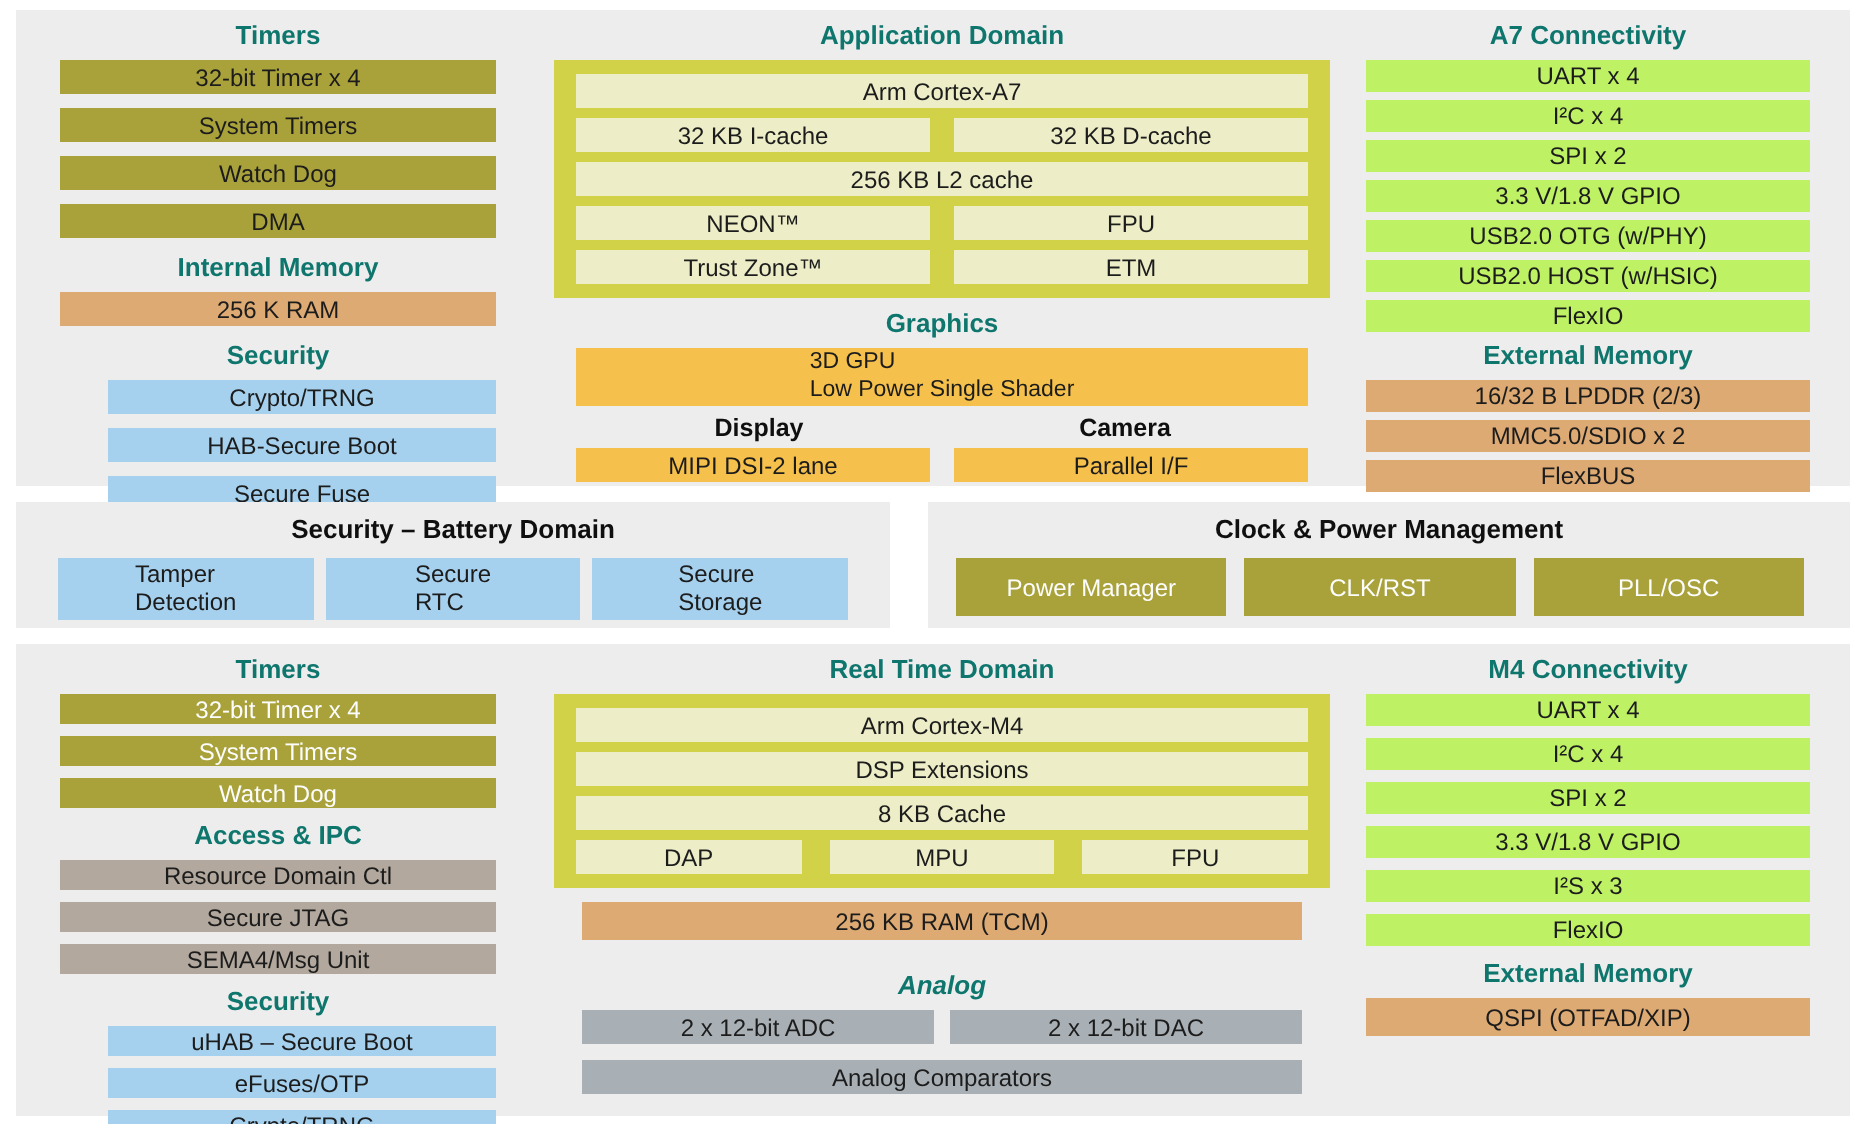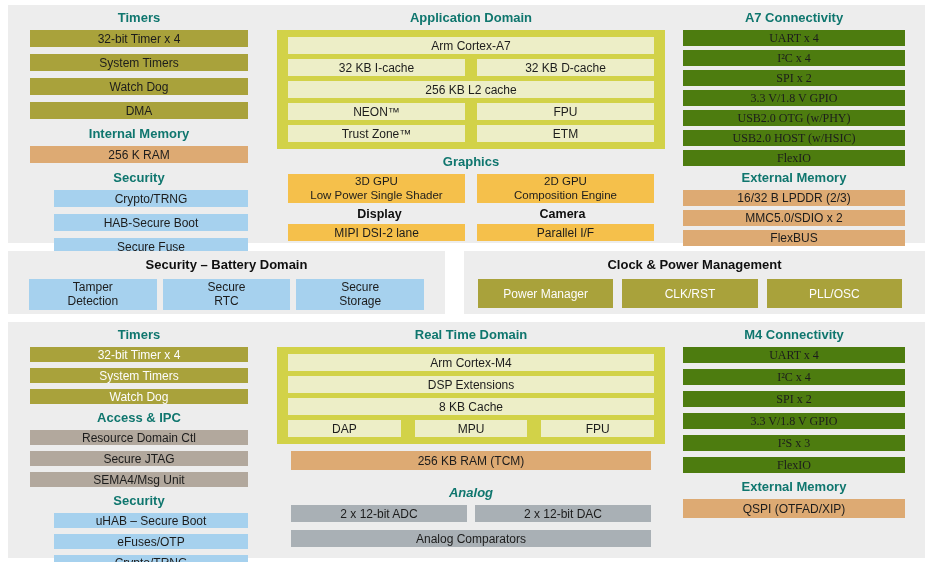--- a/index.html
+++ b/index.html
@@ -18,32 +18,32 @@
   .hdr{font-weight:bold;font-size:13px;line-height:15px;text-align:center;color:#0f766e;margin:3px 0 5px;}
   .bar{display:flex;align-items:center;justify-content:center;font-size:12px;color:#1c1c1c;}
   #top-left-col .bar{height:17px;margin-bottom:7px;}
   #top-right-col .bar{height:16px;margin-bottom:4px;}
   #bottom-left-col .bar{height:15px;margin-bottom:6px;}
   #bottom-right-col .bar{height:16px;margin-bottom:6px;}
 
   .olive{background:#a9a23b;}
   .tan{background:#ddaa73;}
   .blue{background:#a6d1ee;margin-left:24px;}
-  .teal{background:#4d7c0f;font-family:Liberation Serif, serif;}
+  .teal{background:#bef264;}
   .taupe{background:#b2a89d;}
   .wtext{color:#fdfdfd;}
 
   .core-box{background:#d2d248;padding:7px 11px;}
   .core-row{background:#edeec7;height:17px;margin-bottom:5px;display:flex;align-items:center;justify-content:center;font-size:12px;color:#1c1c1c;}
   .core-split{display:flex;gap:12px;margin-bottom:5px;}
   .core-split.triple{gap:14px;margin-bottom:0;}
   .core-cell{flex:1;background:#edeec7;height:17px;display:flex;align-items:center;justify-content:center;font-size:12px;color:#1c1c1c;}
   .core-box .last{margin-bottom:0;}
 
-  .two-line{white-space:pre-line;text-align:center;line-height:1.15;}
+  .two-line{white-space:pre-line;text-align:left;line-height:1.15;}
 
   .gpu-row{display:flex;gap:12px;padding:0 11px;}
   .gpu{flex:1;height:29px;background:#f5c04b;display:flex;align-items:center;justify-content:center;font-size:11.5px;color:#1c1c1c;}
   .sub-hdr-row{display:flex;padding:0 11px;margin:4px 0 3px;}
   .sub-hdr{flex:1;text-align:center;font-weight:bold;font-size:12.5px;color:#0f0f0f;}
   .io-row{display:flex;gap:12px;padding:0 11px;}
   .io{flex:1;height:17px;background:#f5c04b;display:flex;align-items:center;justify-content:center;font-size:12px;color:#1c1c1c;}
 
   .mid-title{font-weight:bold;font-size:13px;text-align:center;color:#0f0f0f;margin:6px 0 7px;}
   .mid-blocks{display:flex;}
@@ -92,22 +92,20 @@
       </div>
       <div class="core-split last">
         <div class="core-cell">Trust Zone™</div>
         <div class="core-cell">ETM</div>
       </div>
     </div>
     <div class="hdr" style="margin-top:5px;">Graphics</div>
     <div class="gpu-row">
       <div class="gpu two-line">3D GPU
 Low Power Single Shader</div>
-      <div class="gpu two-line">2D GPU
-Composition Engine</div>
     </div>
     <div class="sub-hdr-row">
       <div class="sub-hdr">Display</div>
       <div class="sub-hdr">Camera</div>
     </div>
     <div class="io-row">
       <div class="io">MIPI DSI-2 lane</div>
       <div class="io">Parallel I/F</div>
     </div>
   </div>

